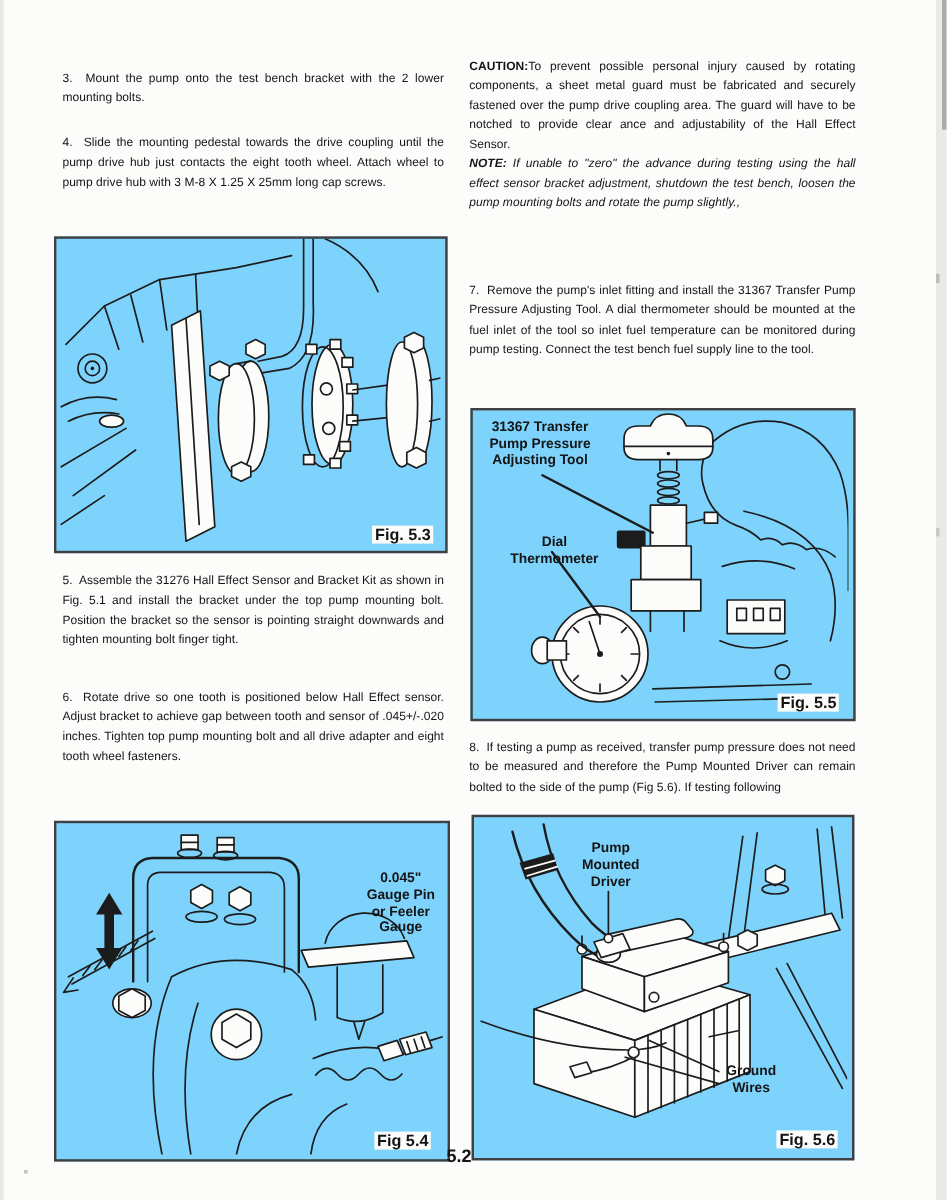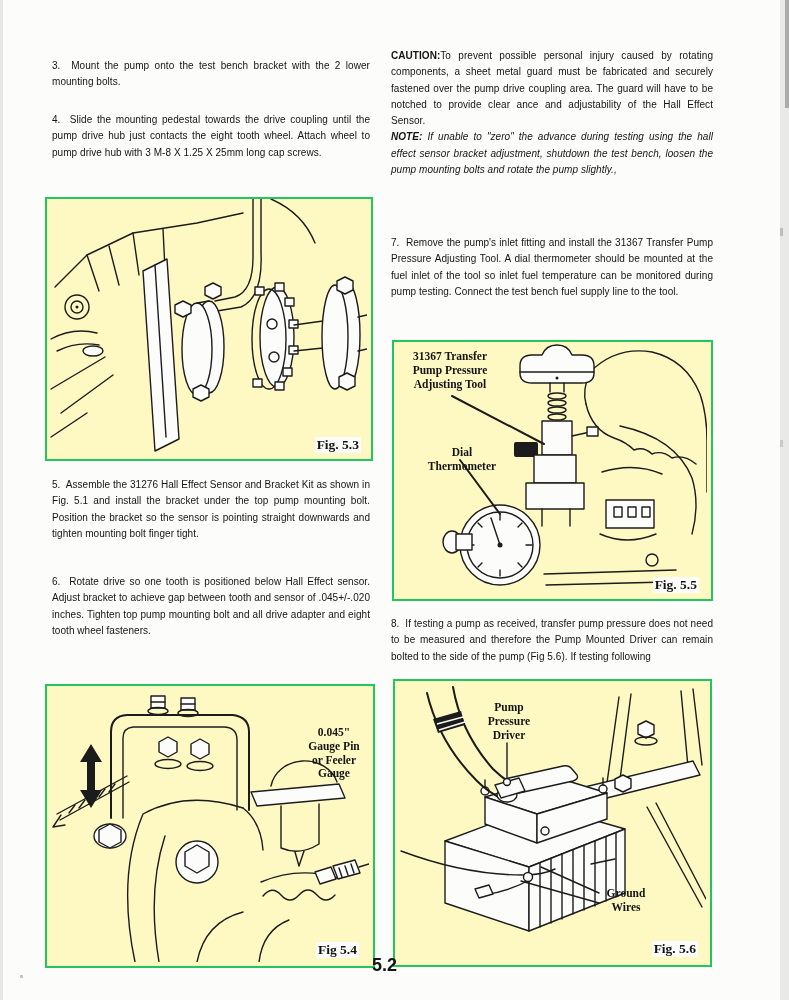--- a/index.html
+++ b/index.html
@@ -2,25 +2,25 @@
 <html><head>
 <meta charset="utf-8">
 <style>
   html,body{margin:0;padding:0;background:#ffffff;}
   .page{position:relative;width:789px;height:1000px;background:#fcfcfb;overflow:hidden;
         font-family:"Liberation Sans", sans-serif;color:#141414;}
   .para{position:absolute;font-size:10px;line-height:16.3px;text-align:justify;
         letter-spacing:0.05px;}
   .b{font-weight:bold;}
   .it{font-style:italic;}
-  .figbox{position:absolute;border:2px solid #22c55e;background:#fef9c3;font-family:Liberation Serif, serif;}
+  .figbox{position:absolute;border:2px solid #404040;background:#7dd3fc;}
   .figcap{position:absolute;font-weight:bold;font-size:13.5px;background:#fcfcfb;padding:0 2px;}
   .callout{position:absolute;font-weight:bold;font-size:11.5px;line-height:13.8px;
            text-align:center;white-space:pre-line;background:transparent;}
-  .pagenum{position:absolute;font-weight:bold;font-size:18px;}
+  .pagenum{position:absolute;font-weight:bold;font-size:15px;}
   svg.draw{position:absolute;left:0;top:0;}
   .ln{fill:none;stroke:#1c1c1c;stroke-width:1.4;stroke-linecap:round;stroke-linejoin:round;}
   .wh{fill:#fcfcfb;}
   .blk{fill:#1c1c1c;stroke:none;}
   .thk{stroke-width:2;}
   .edge{position:absolute;pointer-events:none;}
 </style>
 </head>
 <body>
 
@@ -263,21 +263,21 @@
         <circle class="ln wh" cx="133" cy="196" r="4.5"></circle>
       </g>
       <g>
         <path class="ln" d="M112,62 L112,98"></path>
           <circle class="ln wh" cx="112" cy="101" r="3.5"></circle>
         <path class="ln" d="M220,178 L196,183"></path>
         <path class="ln" d="M204,212 L146,186 M204,222 L126,200"></path>
       </g>
     </svg>
     <div class="callout" style="left:82px;top:20px;width:64px;">Pump
-Pressure
+Mounted
 Driver</div>
     <div class="callout" style="left:200px;top:206px;width:62px;">Ground
 Wires</div>
     <div class="figcap" style="right:12px;bottom:8px;">Fig. 5.6</div>
   </div>
 
   <div class="pagenum" style="left:372px;top:955px;">5.2</div>
 
 </div>
 

